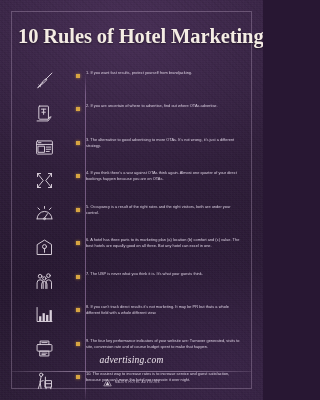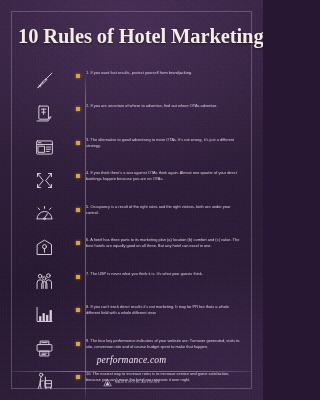--- a/index.html
+++ b/index.html
@@ -398,21 +398,21 @@
         <div class="text-cell">
           <div class="rule-text">10. The easiest way to increase rates is to increase service and guest satisfaction, because you can't move the hotel nor renovate it over night.</div>
         </div>
       </div>
 
     </div>
 
   </div>
 
   <div class="footer">
-    <div class="site">performance.com</div>
+    <div class="site">advertising.com</div>
     <div class="divider"></div>
     <div class="brand">
       <svg width="9" height="9" viewBox="0 0 24 24">
         <path d="M12 2.5 L22 21 L2 21 Z" fill="none" stroke="#d8cfda" stroke-width="1.6"></path>
         <path d="M12 9 L17 19 L7 19 Z" fill="#d8cfda"></path>
       </svg>
       <div class="brand-text">MAJOR HOTEL ADVISORS</div>
     </div>
   </div>
 

